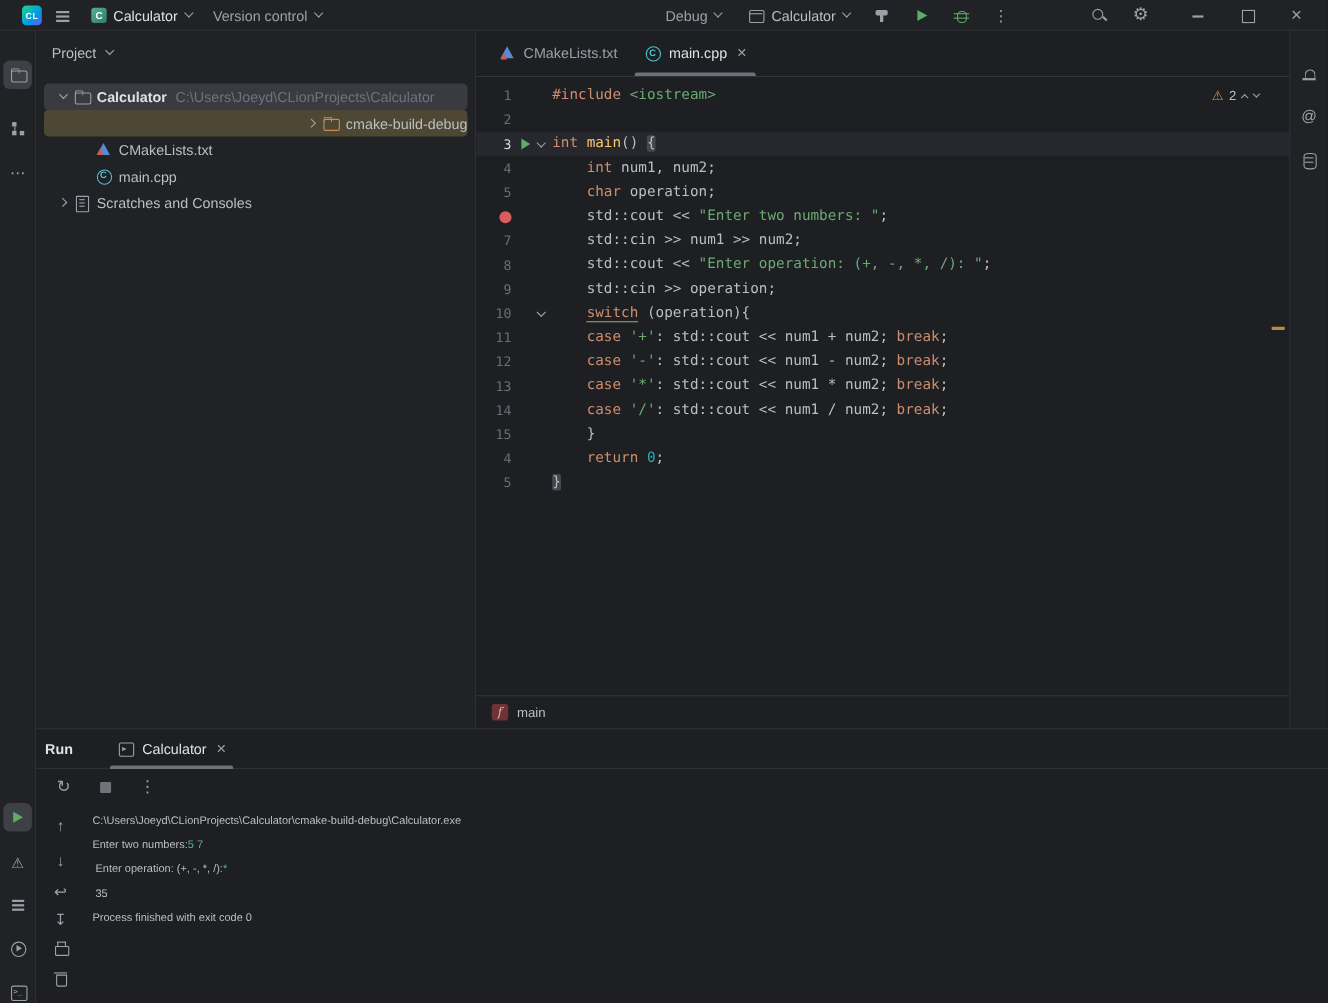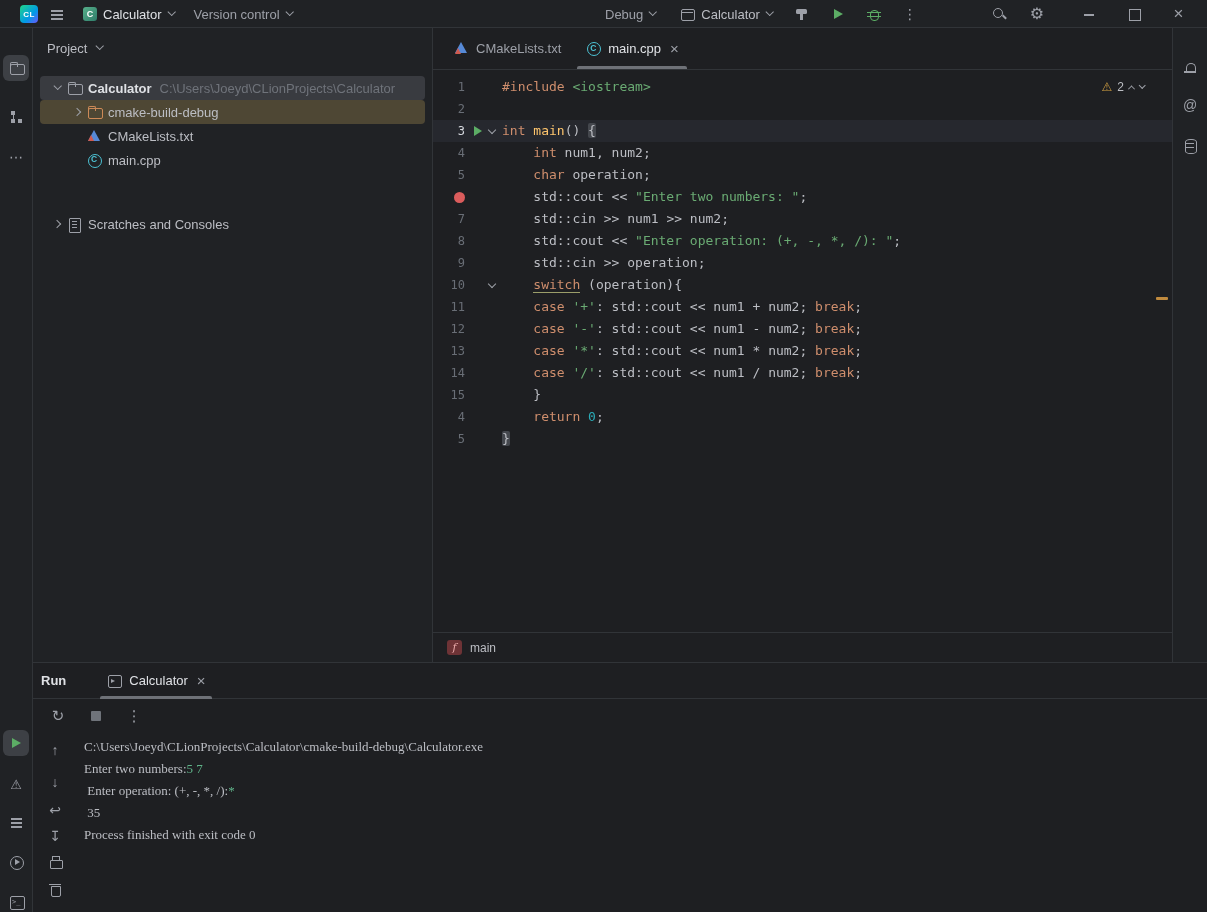--- a/index.html
+++ b/index.html
@@ -127,21 +127,21 @@
   
   #run-panel{position:absolute;left:33px;top:662px;width:1174px;height:250px;background:var(--bg-editor,#1e1f22);border-top:1px solid var(--border,#313438)}
   #run-header{height:36px;display:flex;align-items:center;border-bottom:1px solid var(--border,#313438)}
   #run-title{margin-left:8px;color:#dfe1e5;font-weight:bold}
   .run-tab{display:flex;align-items:center;gap:7px;height:36px;padding:0 10px;margin-left:30px;position:relative;color:#dfe1e5}
   .run-tab::after{content:"";position:absolute;left:4px;right:4px;bottom:0;height:3px;background:var(--tab-underline,#6e7177);border-radius:2px 2px 0 0}
   #run-toolbar{height:33px;display:flex;align-items:center;gap:12px;padding-left:12px}
   #run-toolbar .glyph{font-size:15px}
   .cg{position:absolute;left:9px;width:26px;display:flex;align-items:center;justify-content:center}
   .cg .glyph{font-size:14px}
-  #console-lines{position:absolute;left:51px;top:73px;right:8px;bottom:4px;font-family:Liberation Serif, serif;font-size:13px;line-height:22px;white-space:pre;overflow:hidden}
+  #console-lines{position:absolute;left:51px;top:73px;right:8px;bottom:4px;font-family:Liberation Sans, sans-serif;font-size:10px;line-height:22px;white-space:pre;overflow:hidden}
   .ck-pl{color:var(--text,#bcbec4)}
   .ck-in{color:var(--console-input,#5fb389)}
 </style>
 </head>
 <body>
 
 <div id="app">
 
   <header id="titlebar">
     <div class="tb-group tb-left">
@@ -245,38 +245,38 @@
     </div>
     <div id="project-tree">
         <div class="tree-row sel-gray" style="padding-left: 8px;">
           <span class="tree-chev">
             <span class="chev down"></span>
           </span>
           <span class="ic ic-folder"></span>
           <span class="tree-label bold">Calculator</span>
           <span class="tree-path">C:\Users\Joeyd\CLionProjects\Calculator</span>
         </div>
-        <div class="tree-row sel-brown" style="padding-left: 28px;">
+        <div class="tree-row sel-brown" style="padding-left: 28px; justify-content: flex-end;">
           <span class="tree-chev">
             <span class="chev right"></span>
           </span>
           <span class="ic ic-folder orange"></span>
           <span class="tree-label">cmake-build-debug</span>
         </div>
         <div class="tree-row" style="padding-left: 28px;">
           <span class="tree-chev"></span>
           <span class="ic ic-cmake"></span>
           <span class="tree-label">CMakeLists.txt</span>
         </div>
         <div class="tree-row" style="padding-left: 28px;">
           <span class="tree-chev"></span>
           <span class="ic ic-cpp"></span>
           <span class="tree-label">main.cpp</span>
         </div>
-        <div class="tree-row" style="padding-left: 8px; margin-top: 40px;">
+        <div class="tree-row" style="padding-left: 8px;">
           <span class="tree-chev">
             <span class="chev right"></span>
           </span>
           <span class="ic ic-scratch"></span>
           <span class="tree-label">Scratches and Consoles</span>
         </div>
       </div>
   </aside>
 
   <main id="editor">

